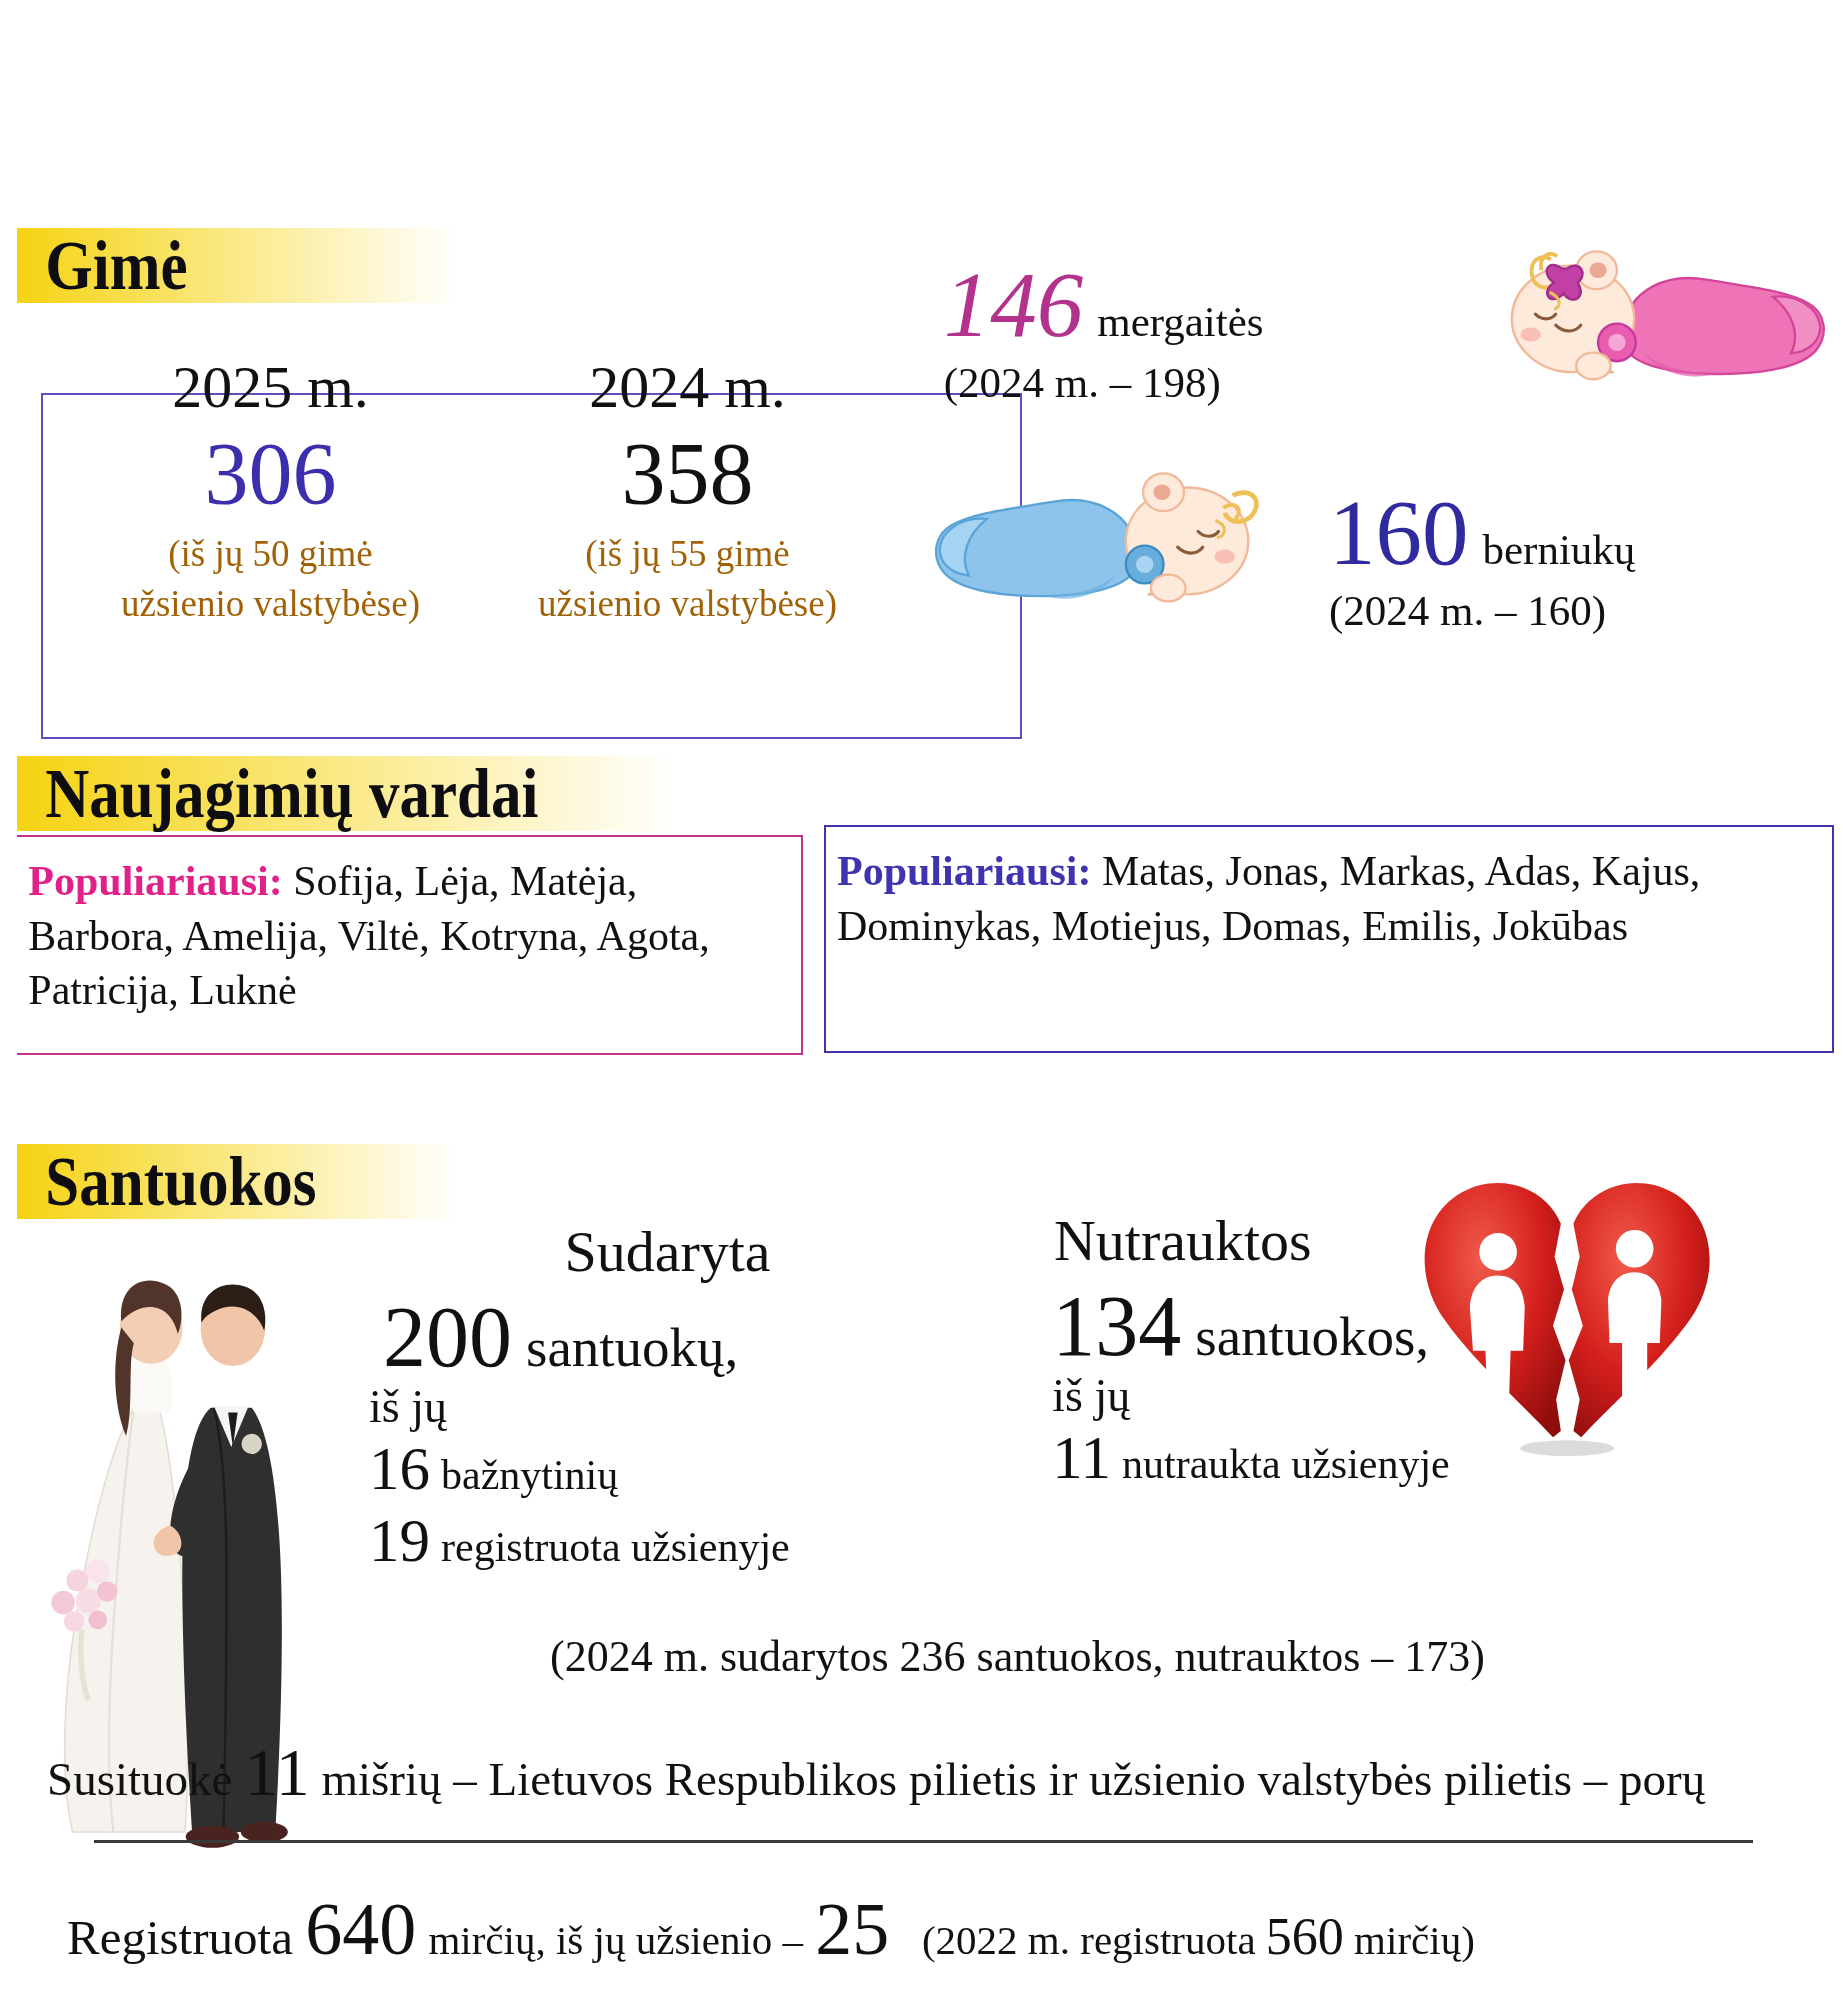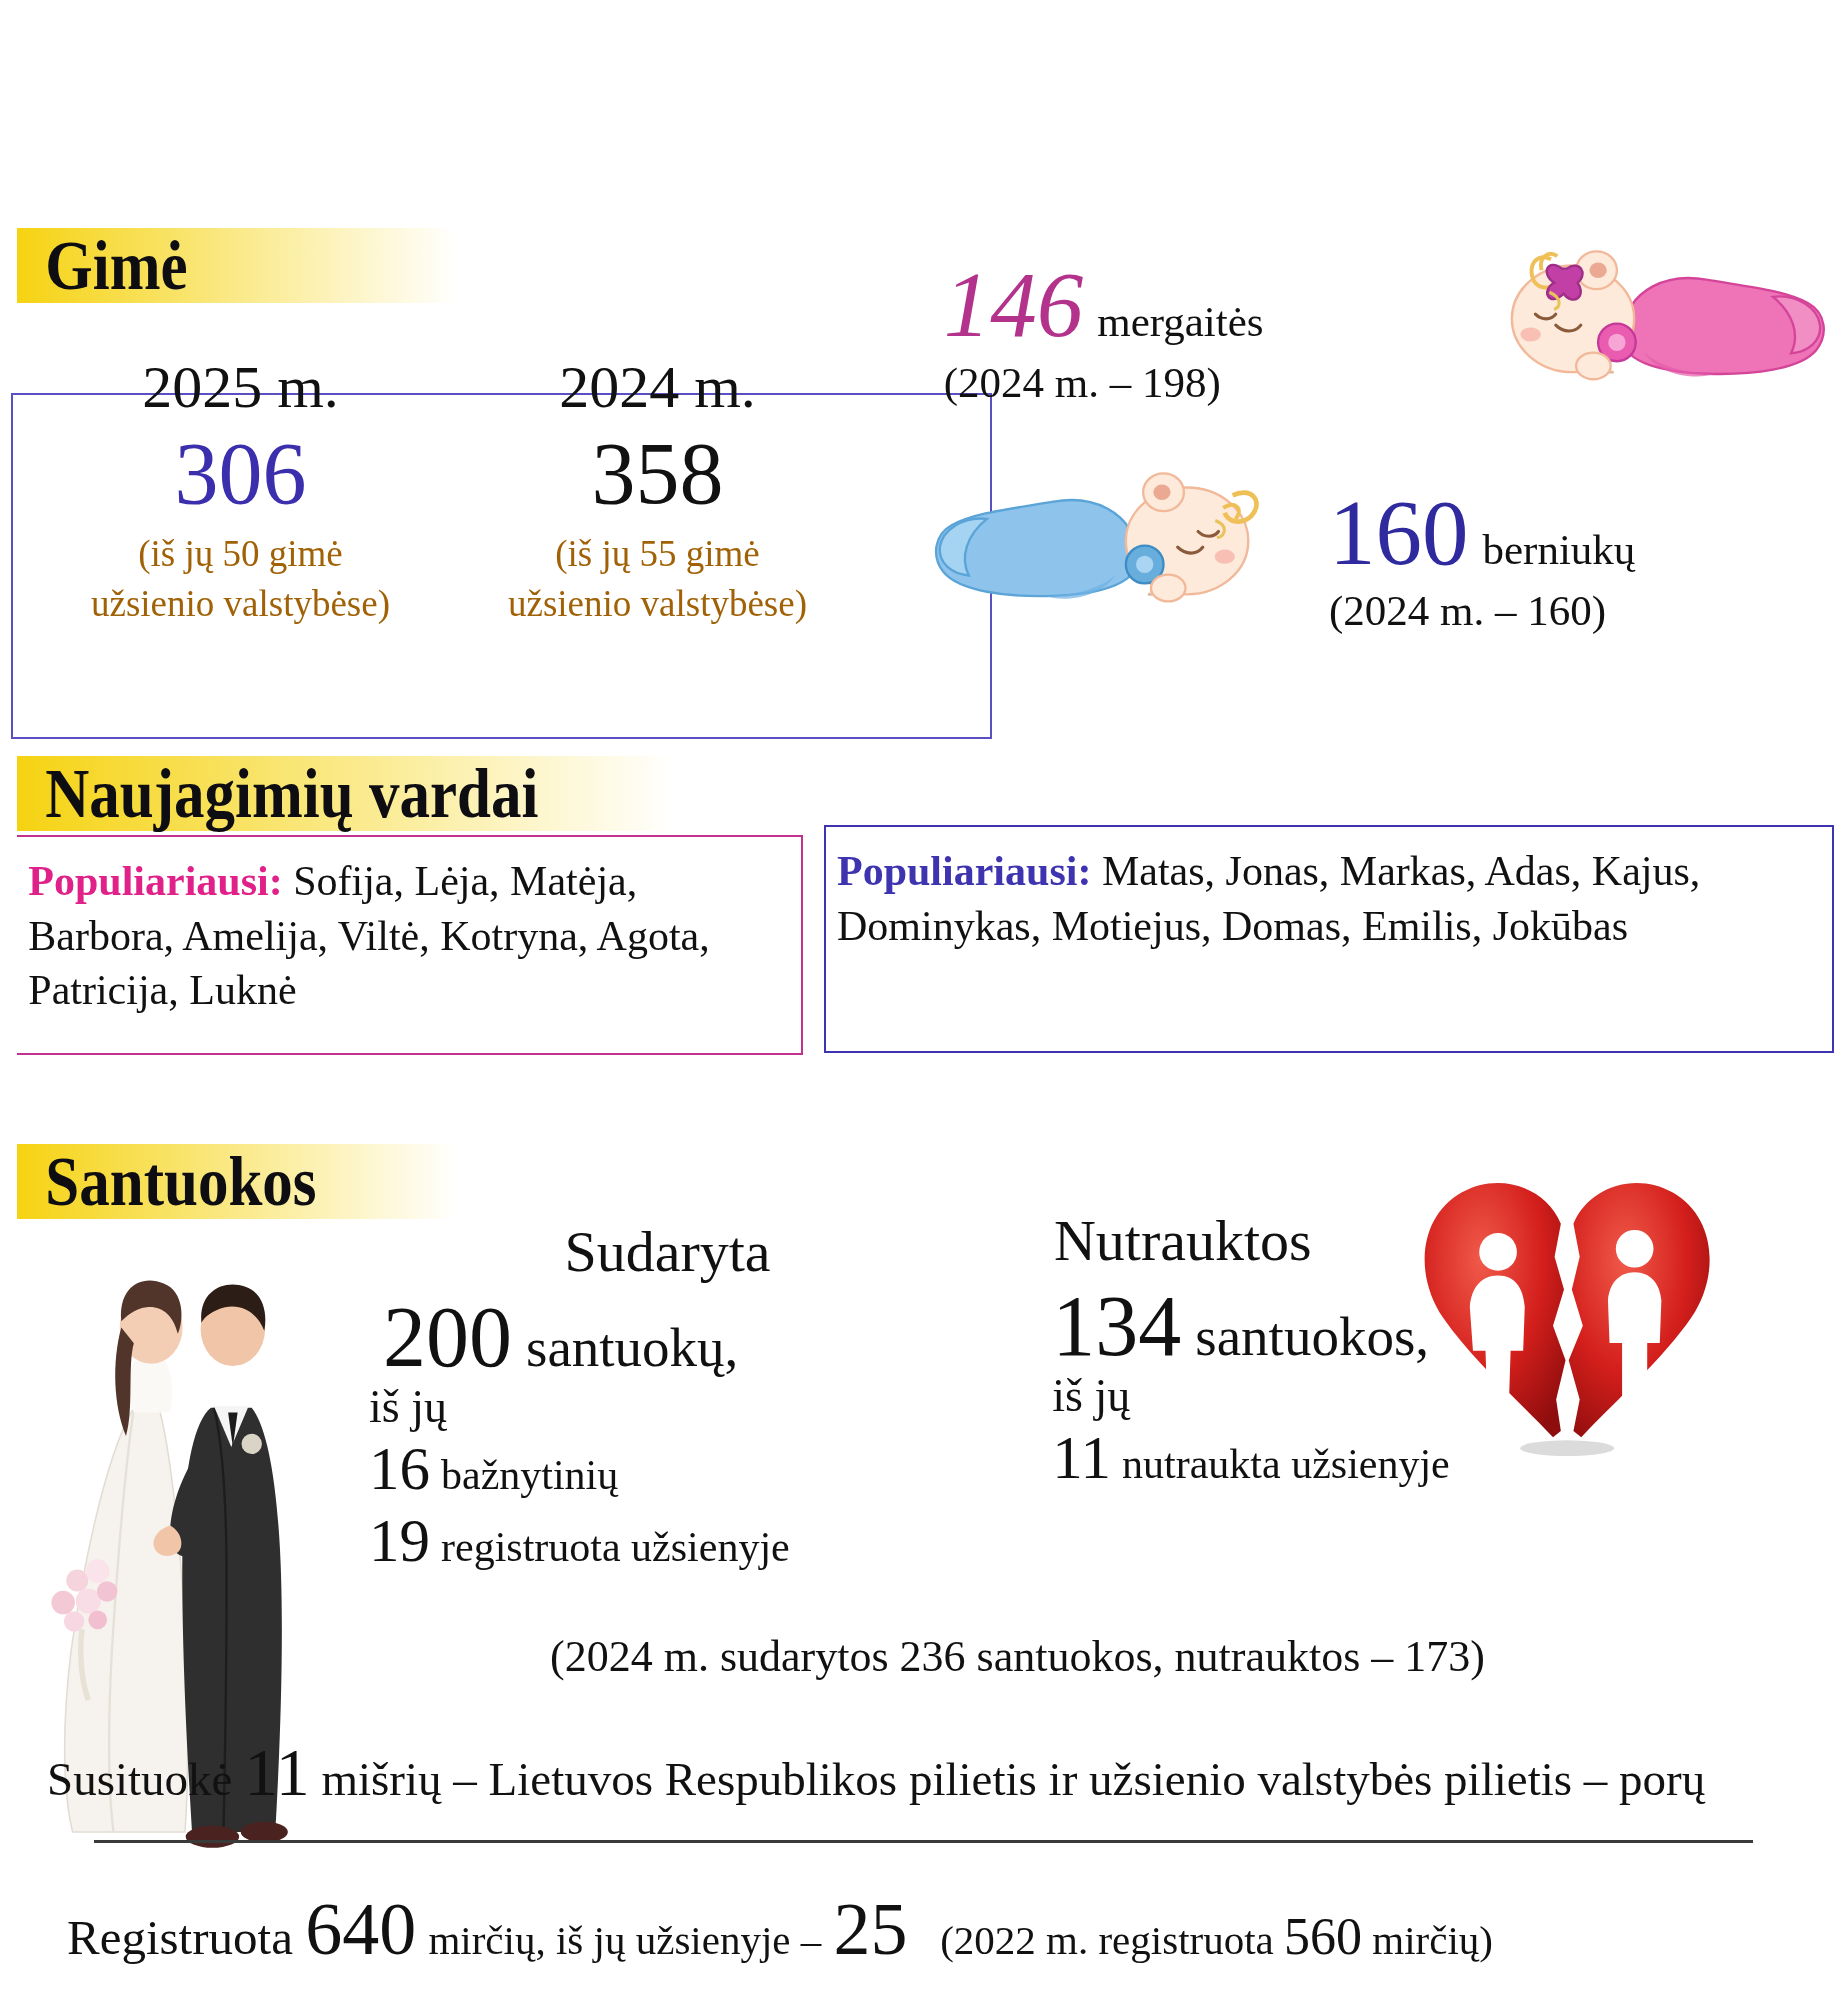--- a/index.html
+++ b/index.html
@@ -41,21 +41,21 @@
     font-size:61px;font-weight:700;color:#0d0d12;
     padding-left:28px;line-height:1;
     transform:scaleY(1.15);transform-origin:left center;
   }
   #banner-gime{left:17.3px;top:228px;width:440px;height:75px;}
   #banner-vardai{left:17.3px;top:756px;width:660px;height:75px;}
   #banner-santuokos{left:17.3px;top:1144px;width:440px;height:75px;}
 
   
   .births-box{
-    position:absolute;left:11px;top:393px;width:981px;height:346px;
+    position:absolute;left:41px;top:393px;width:981px;height:346px;
     border:2.4px solid #5b4fc4;
     box-sizing:border-box;
   }
   .births-box::before{ 
     content:"";position:absolute;left:43px;top:-4.7px;width:0px;height:0px;
   }
   .birth-col{position:absolute;text-align:center;width:369px;}
   #birth-col-2025{left:43px;top:-39px;}
   #birth-col-2024{left:460px;top:-39px;}
   .birth-year{font-size:60px;line-height:1.05;color:#111;}
@@ -350,21 +350,21 @@
     <span>Susituokė</span>
     <span class="n">11</span>
     <span>mišrių – Lietuvos Respublikos pilietis ir užsienio valstybės pilietis – porų</span>
   </div>
 
   <div class="rule" id="rule-1"></div>
 
   <div id="deaths-line">
     <span>Registruota</span>
     <span class="n">640</span>
-    <span class="sm">mirčių, iš jų užsienyje –</span>
+    <span class="sm">mirčių, iš jų užsienio –</span>
     <span class="n">25</span>
     <span class="prev">
       <span>(2022 m. registruota</span>
       <span class="n3">560</span>
       <span>mirčių)</span>
     </span>
   </div>
 
 </div>
 

